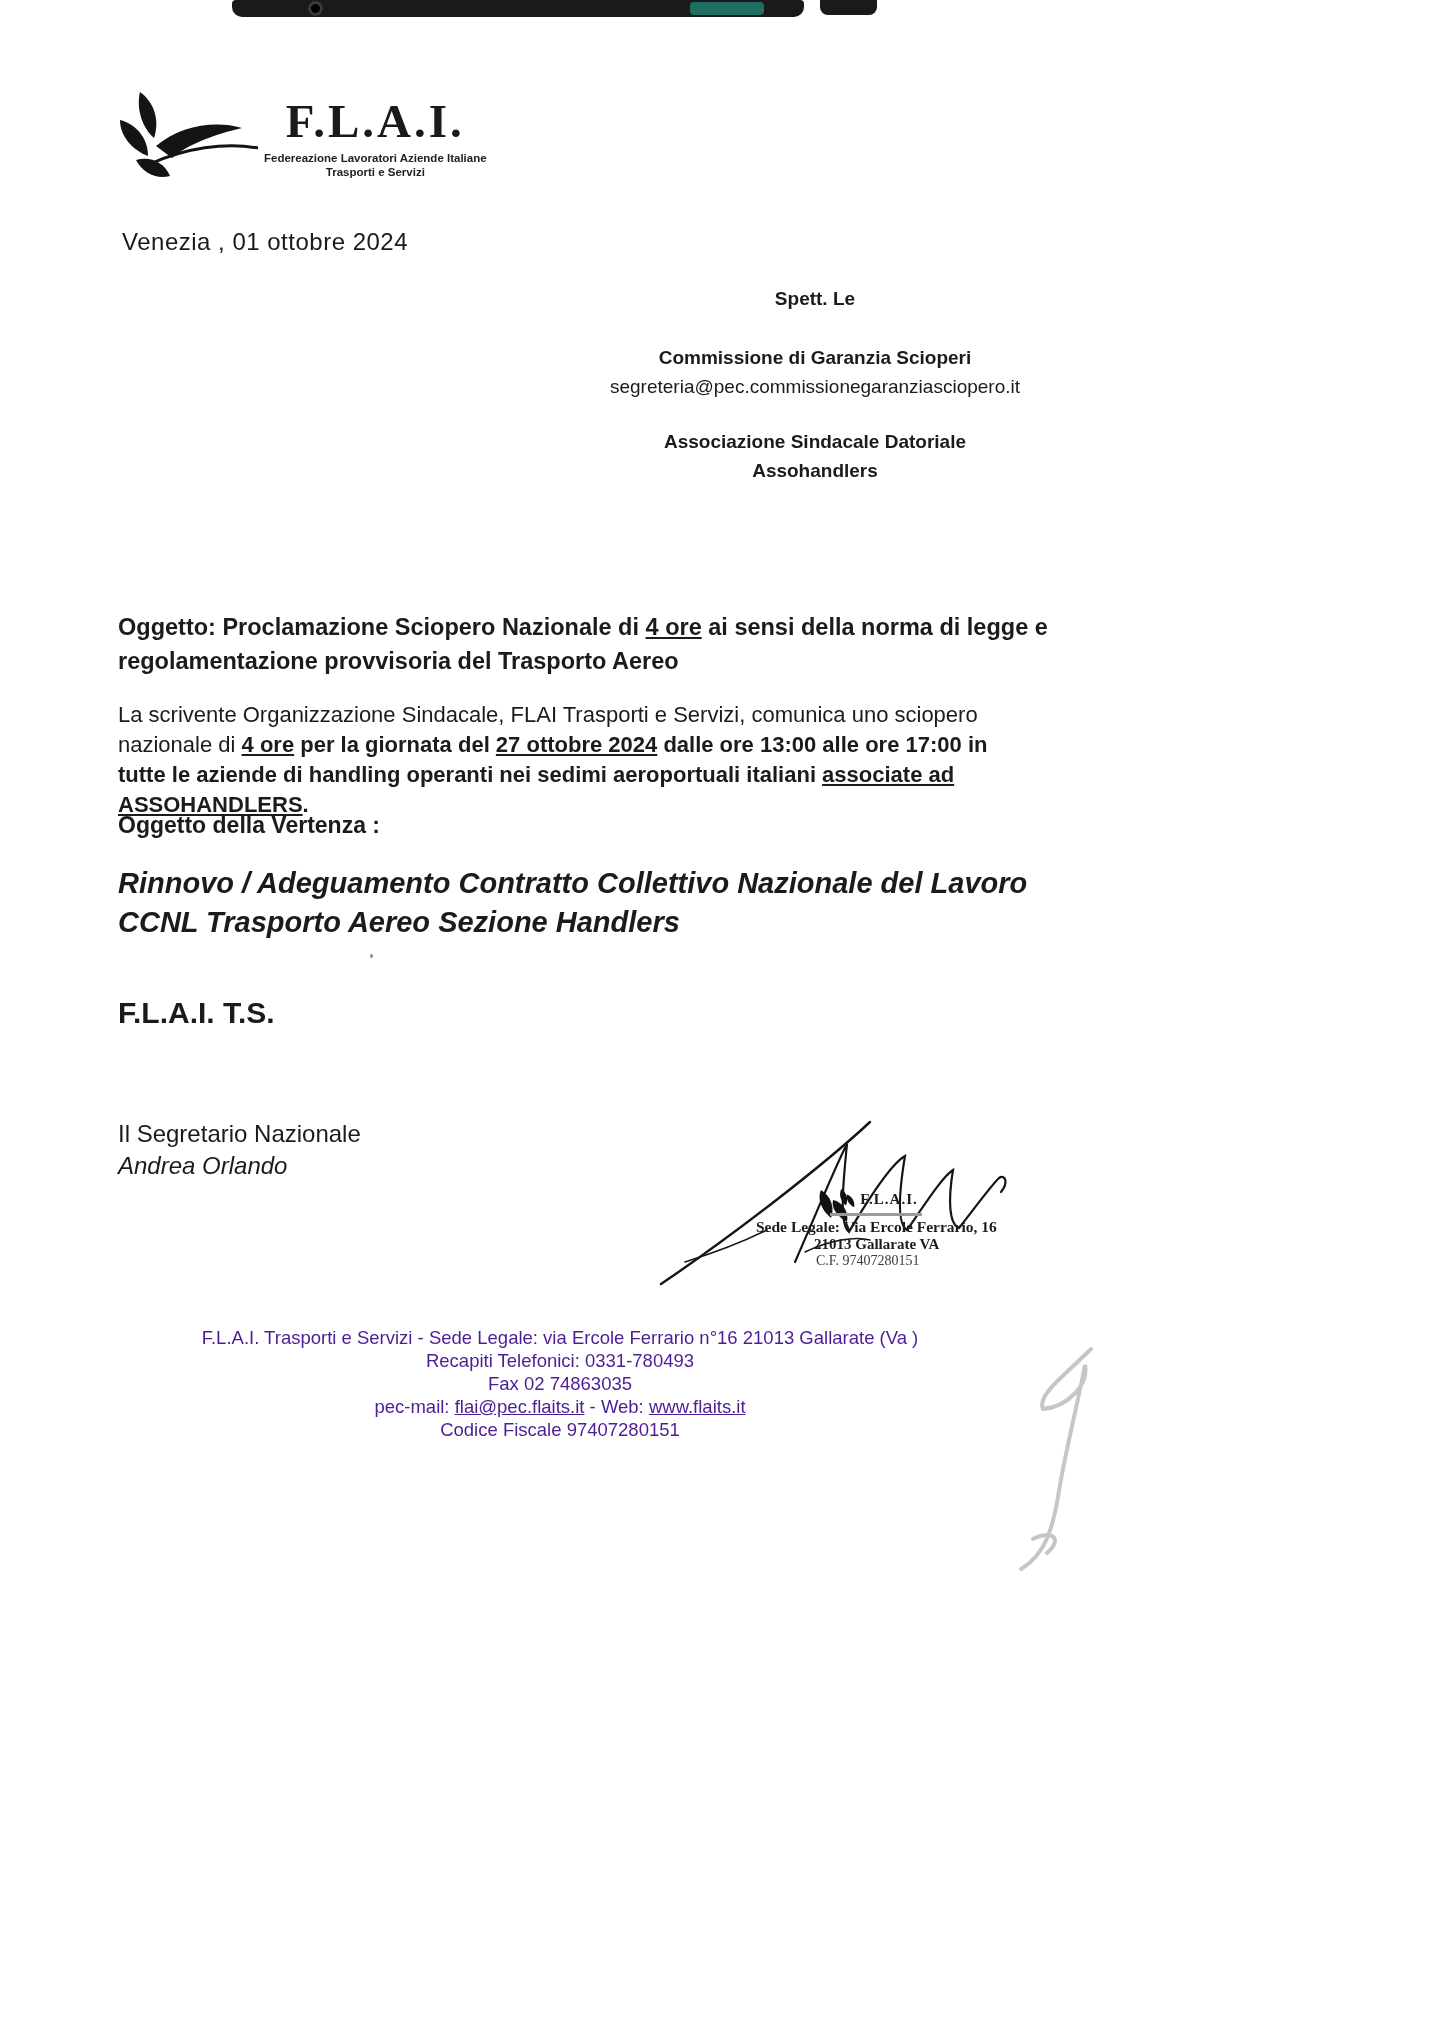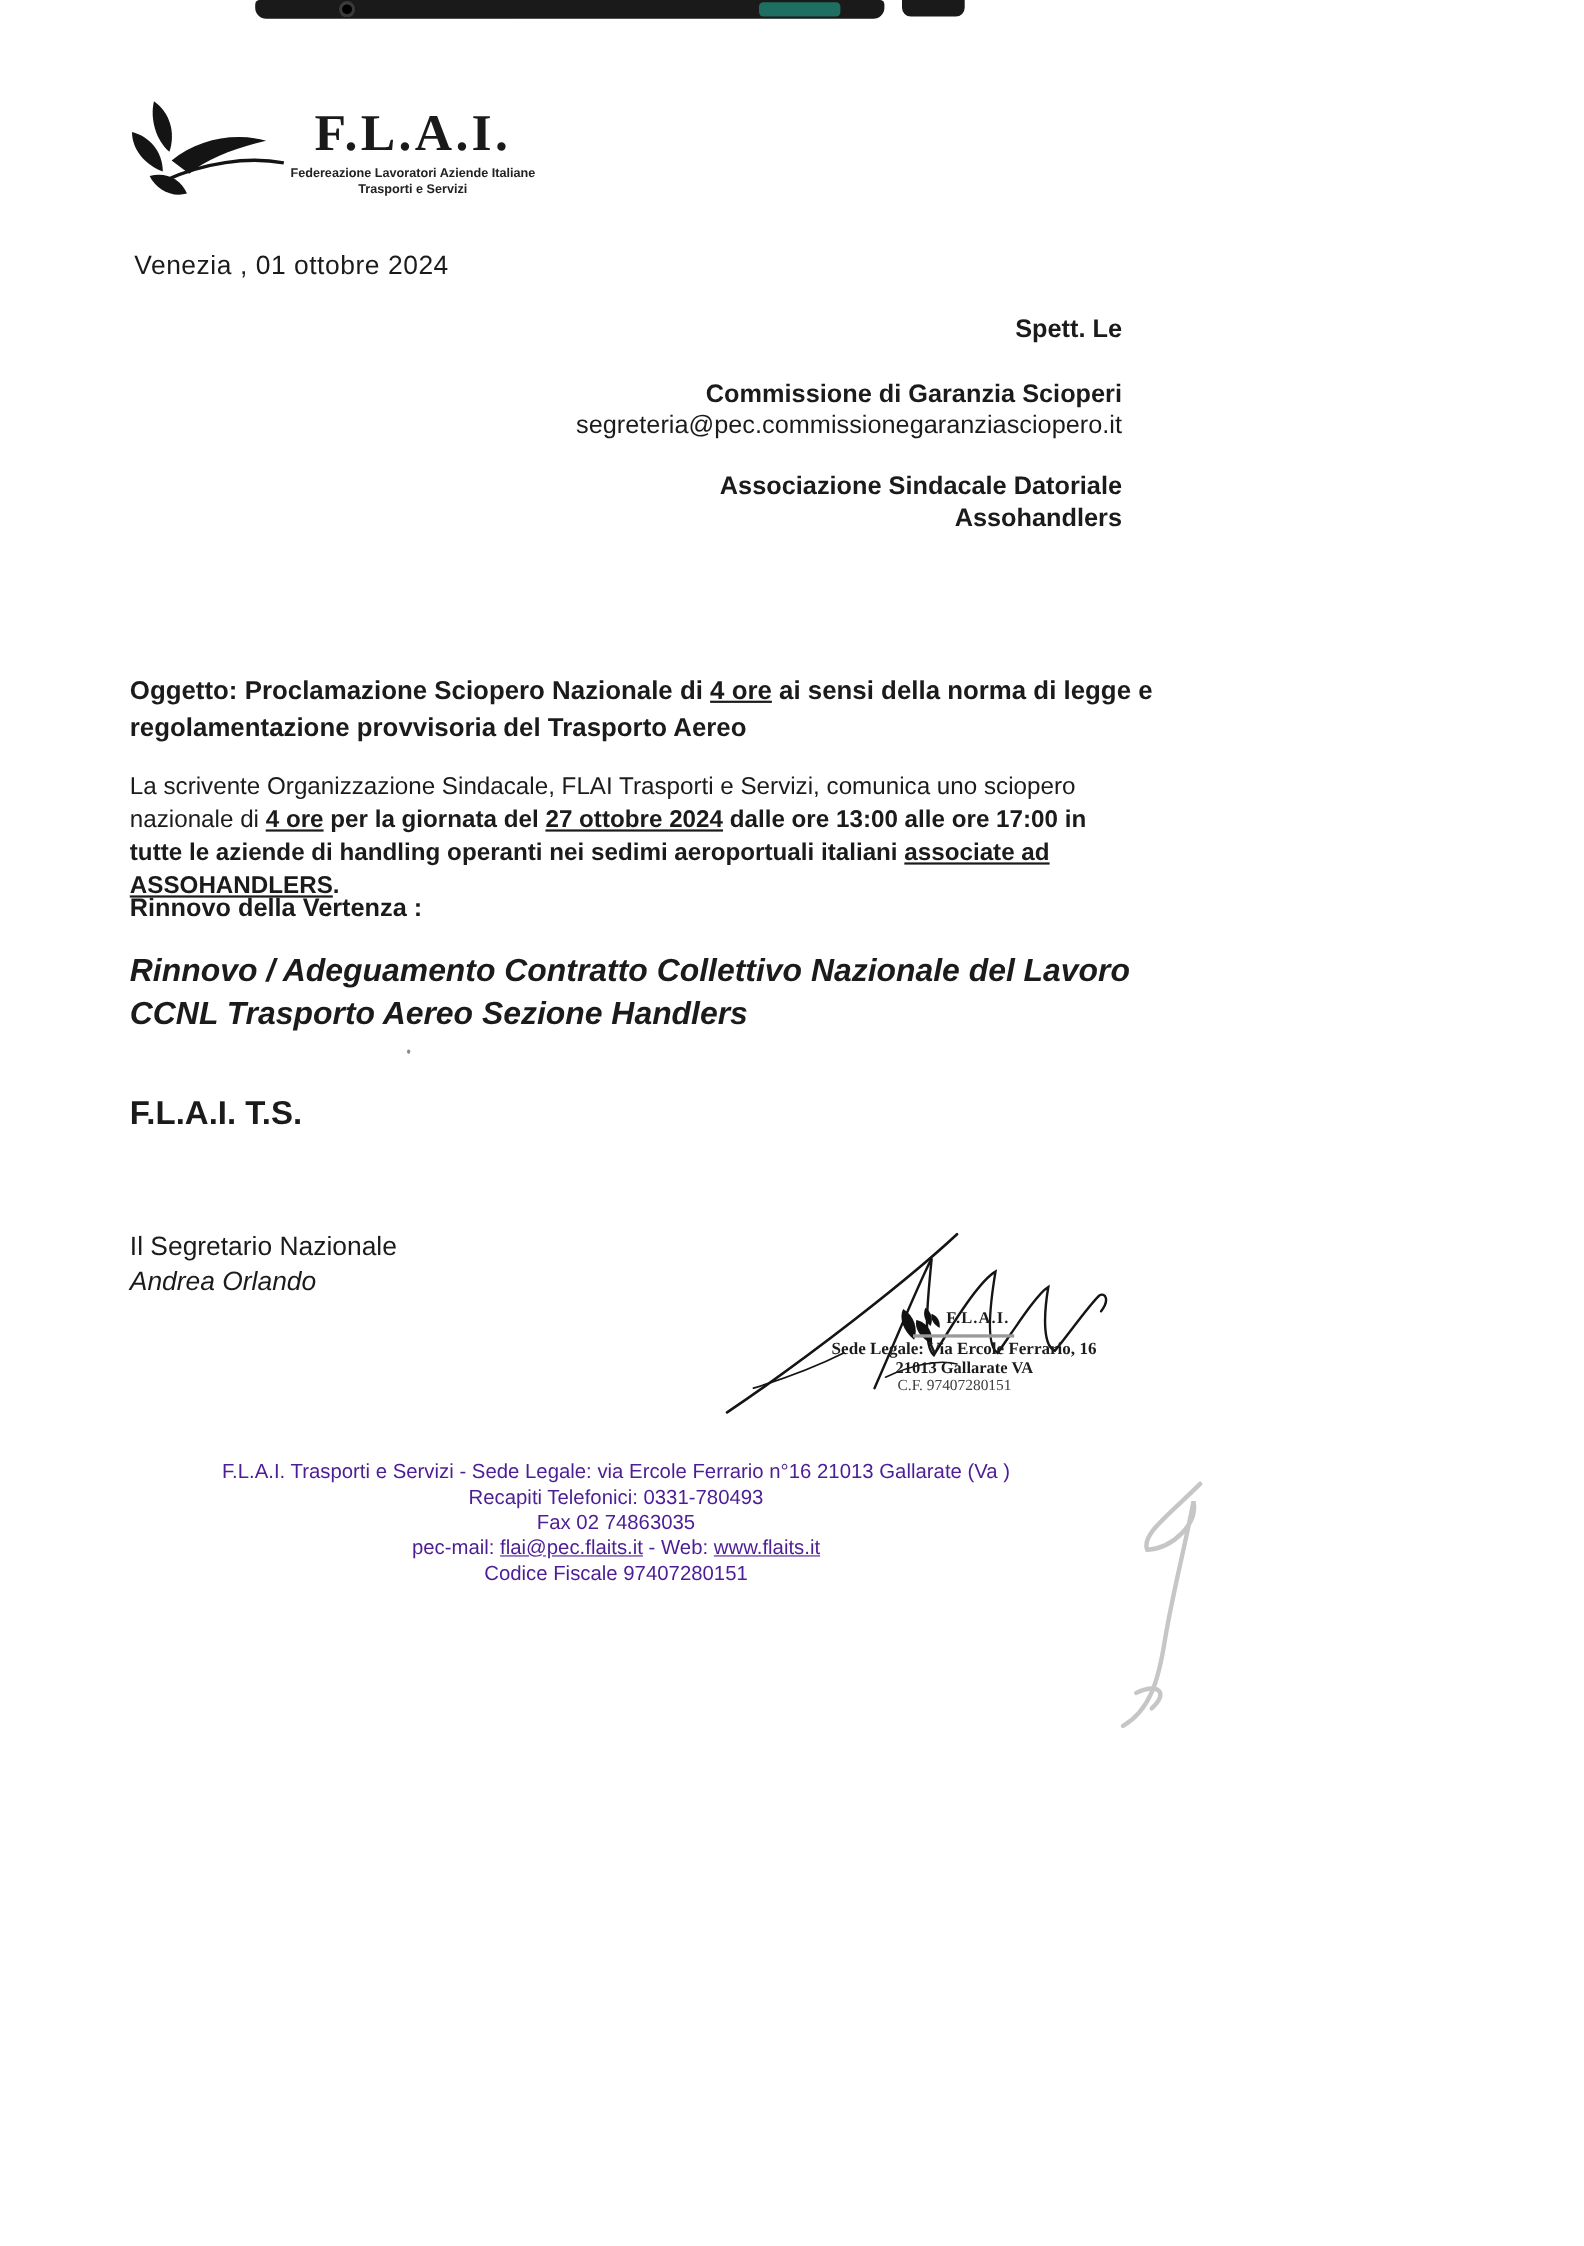--- a/index.html
+++ b/index.html
@@ -18,21 +18,21 @@
 
   
   .logo{left:110px;top:86px;display:flex;align-items:flex-start;}
   .logo-text{margin-left:4px;padding-top:12px;text-align:center;}
   .logo-title{font-family:"Liberation Serif", serif;font-size:47px;font-weight:700;letter-spacing:3px;color:#1a1a1a;line-height:1;}
   .logo-sub{font-size:11.5px;font-weight:700;color:#222;margin-top:6px;line-height:14px;}
   .logo-sub2{font-size:11.5px;font-weight:700;color:#222;line-height:14px;}
 
   .dateline{left:122px;top:228px;font-size:24px;letter-spacing:.5px;}
 
-  .recipients{right:420px;top:284px;text-align:right;font-size:23px;line-height:29px;}
+  .recipients{right:420px;top:284px;text-align:center;font-size:19px;line-height:29px;}
   .recip-salutation{font-weight:700;margin-bottom:30px;}
   .recip-block{margin-bottom:26px;}
   .recip-name{font-weight:700;}
   .recip-email{font-weight:400;}
 
   .subject{left:118px;top:610px;width:935px;font-size:23.5px;font-weight:700;line-height:34px;}
   .u{text-decoration:underline;}
 
   .bodytext{left:118px;top:700px;width:920px;font-size:22px;line-height:30px;}
   .b{font-weight:700;}
@@ -97,21 +97,21 @@
   <div class="recip-block">
     <div class="recip-name">Associazione  Sindacale Datoriale</div>
     <div class="recip-name">Assohandlers</div>
   </div>
 </div>
 
 <div class="abs subject"><span>Oggetto: Proclamazione  Sciopero Nazionale di </span><span class="u">4 ore</span><span>   ai sensi della norma di legge e regolamentazione provvisoria del Trasporto Aereo</span></div>
 
 <div class="abs bodytext"><span>La  scrivente Organizzazione Sindacale, FLAI Trasporti e Servizi, comunica uno sciopero nazionale di </span><span class="bu">4 ore</span><span class="b">   per la giornata del </span><span class="bu">27 ottobre 2024</span><span class="b">   dalle ore 13:00 alle ore 17:00 in tutte le aziende di handling operanti nei sedimi aeroportuali italiani  </span><span class="bu">associate ad  ASSOHANDLERS</span><span class="b">.</span></div>
 
-<div class="abs vertenza-label">Rinnovo della Vertenza :</div>
+<div class="abs vertenza-label">Oggetto della Vertenza :</div>
 <div class="abs vertenza-text">Rinnovo / Adeguamento Contratto Collettivo Nazionale del Lavoro CCNL Trasporto Aereo  Sezione    Handlers</div>
 <div class="abs stray-dot"></div>
 
 <div class="abs org-signoff">F.L.A.I. T.S.</div>
 <div class="abs signer-role">Il Segretario Nazionale</div>
 <div class="abs signer-name">Andrea Orlando</div>
 
 <svg class="abs signature-svg" viewBox="0 0 370 185">
   <g stroke="#151515" fill="none" stroke-linecap="round">
     <path d="M6 172 C80 122 170 52 215 10" stroke-width="2.4"></path>

